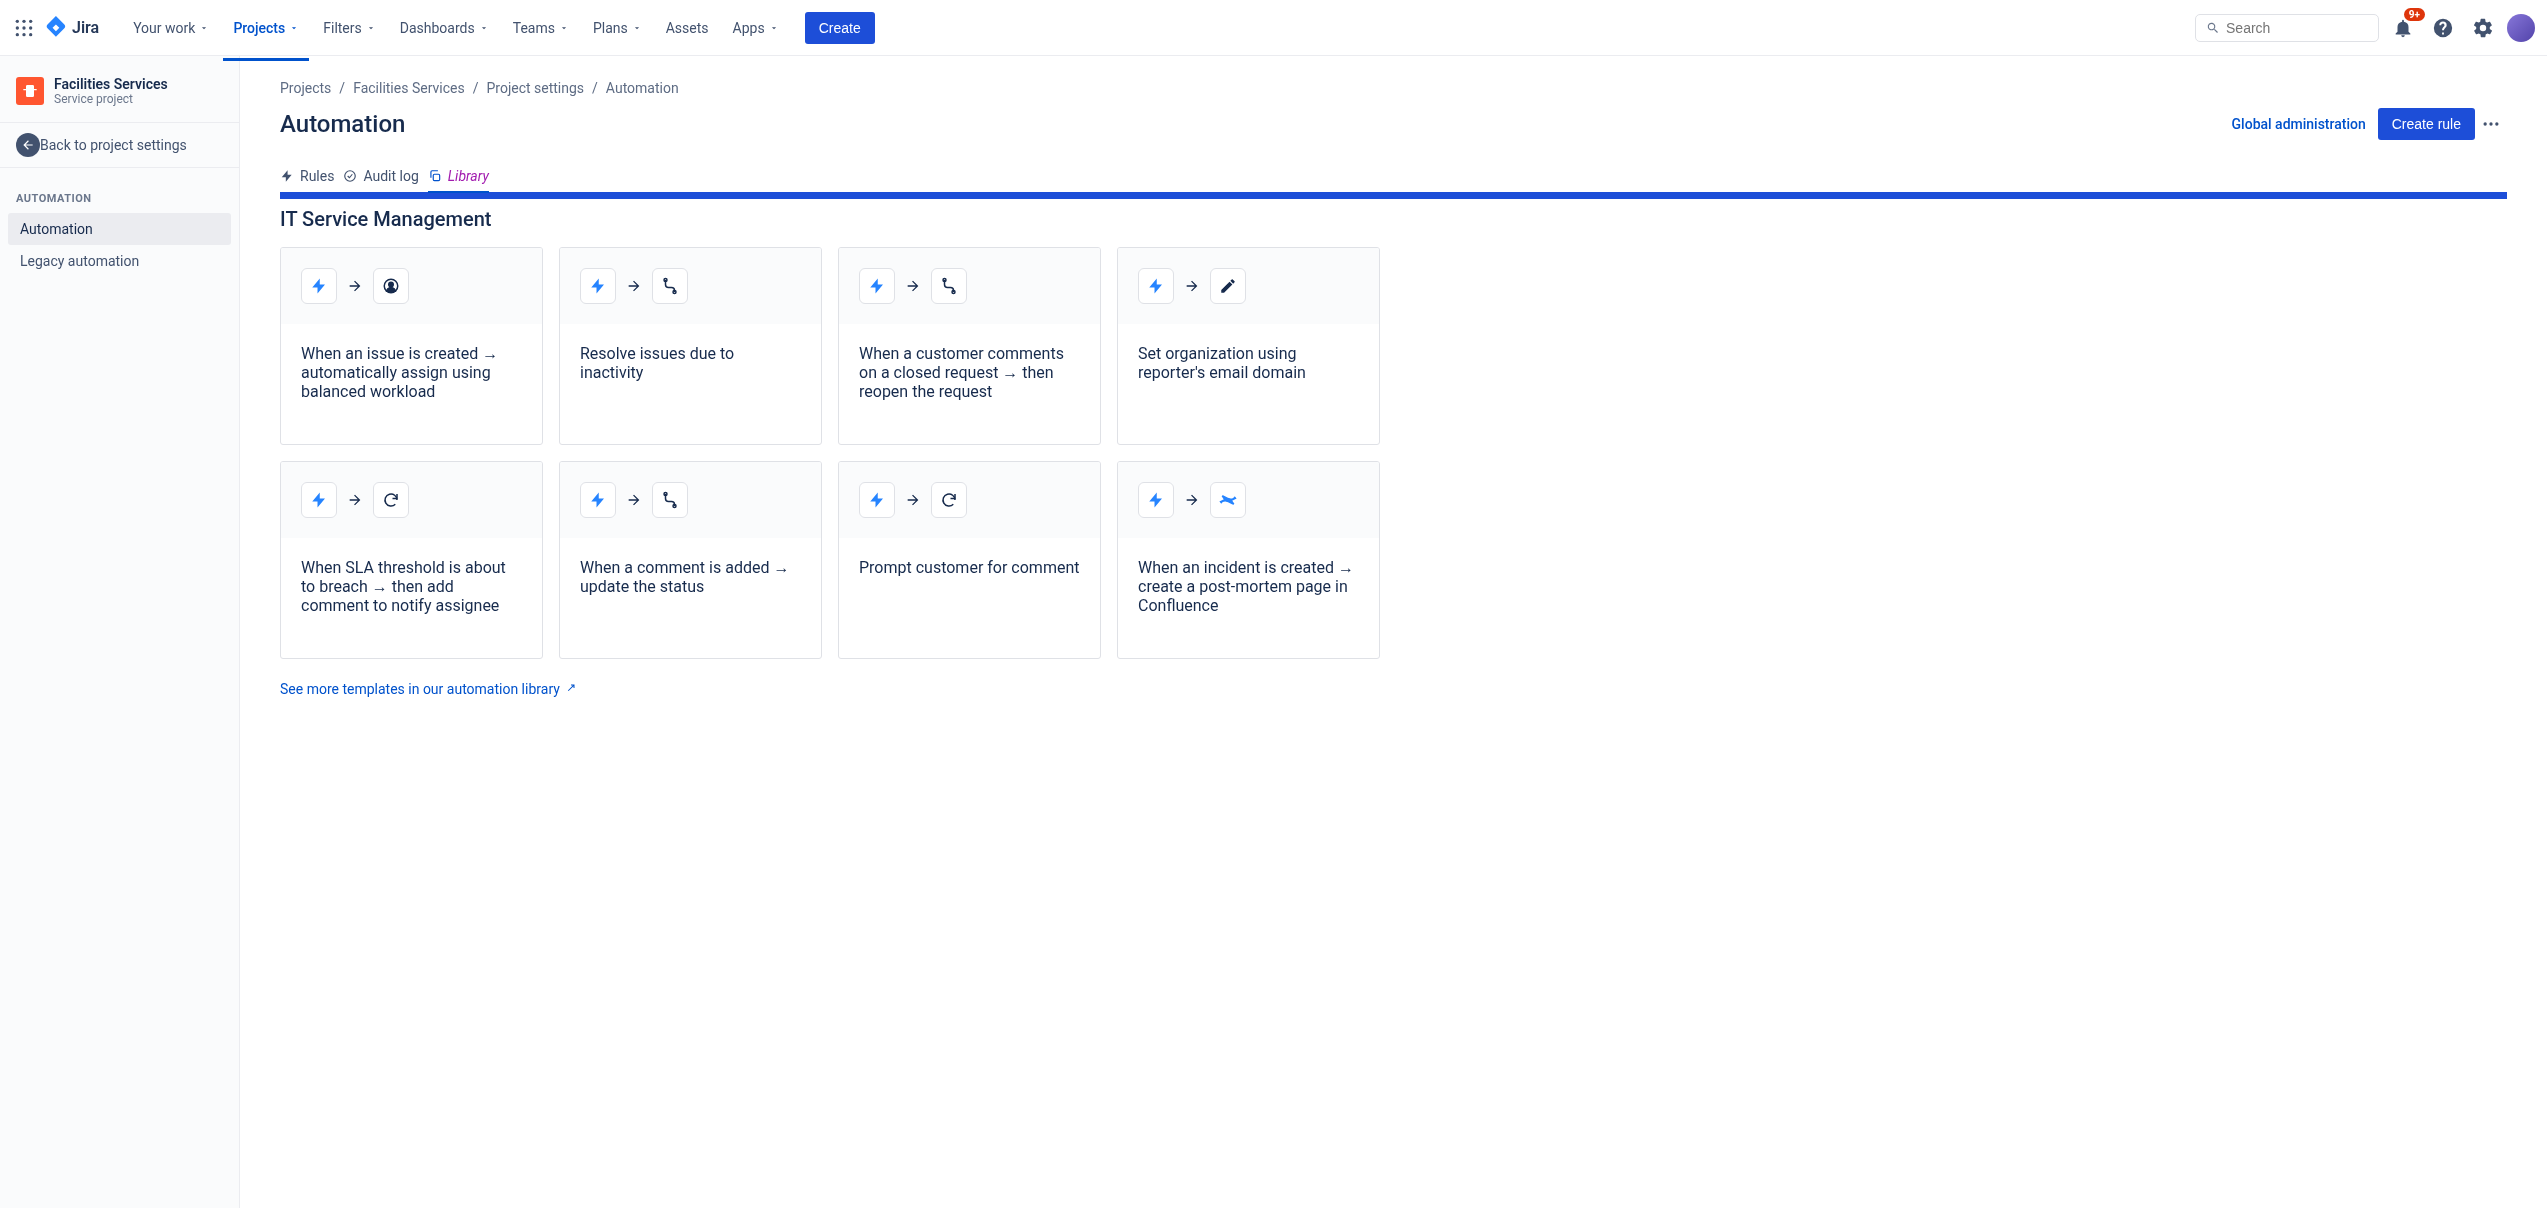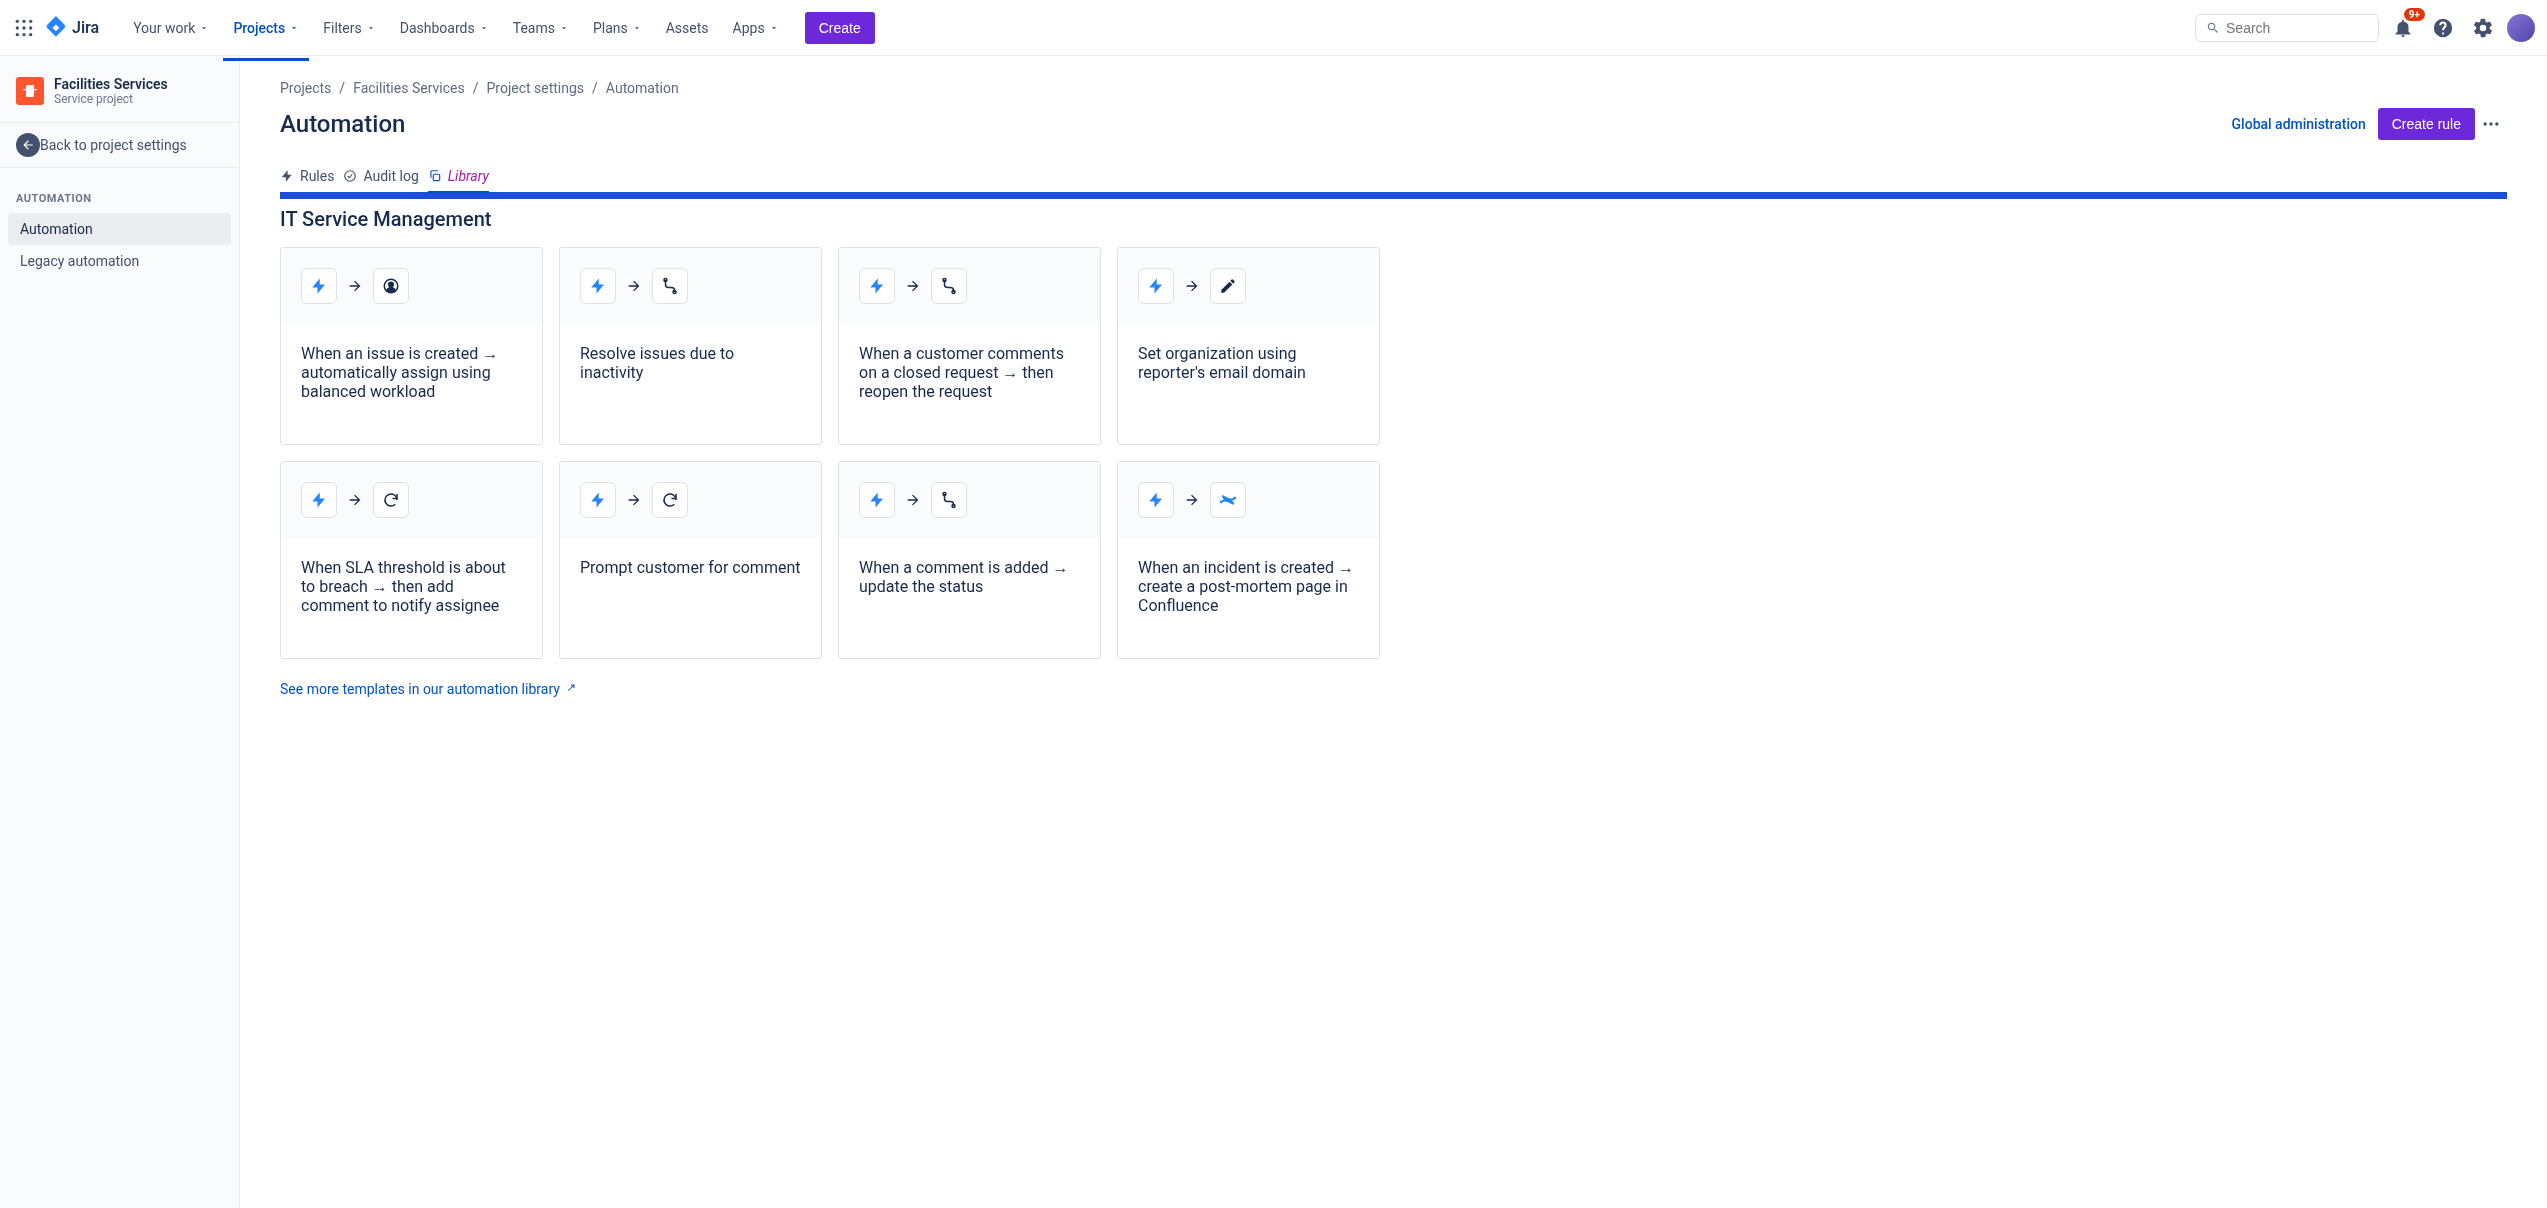--- a/index.html
+++ b/index.html
@@ -7,21 +7,21 @@
 .topnav { display: flex; align-items: center; height: 56px; padding: 0 12px; border-bottom: 1px solid #ebecf0; }
 .app-switcher { width: 24px; height: 24px; display: flex; align-items: center; justify-content: center; margin-right: 8px; cursor: pointer; }
 .logo { display: flex; align-items: center; margin-right: 24px; cursor: pointer; }
 .logo svg { width: 24px; height: 24px; }
 .logo-text { font-weight: 600; font-size: 16px; color: #253858; margin-left: 4px; }
 .nav-items { display: flex; align-items: center; gap: 4px; }
 .nav-item { padding: 8px 10px; font-size: 14px; color: #42526E; cursor: pointer; display: flex; align-items: center; gap: 4px; border-radius: 3px; }
 .nav-item.active { color: #0052CC; font-weight: 500; position: relative; }
 .nav-item.active::after { content: ""; position: absolute; bottom: -17px; left: 0; right: 0; height: 3px; background: #0052CC; }
 .chevron { width: 10px; height: 10px; }
-.btn-primary { background: #6d28d9; color: #fff; border: none; padding: 8px 14px; font-size: 14px; font-weight: 500; border-radius: 3px; cursor: pointer; margin-left: 12px; }
+.btn-primary { background: #1d4ed8; color: #fff; border: none; padding: 8px 14px; font-size: 14px; font-weight: 500; border-radius: 3px; cursor: pointer; margin-left: 12px; }
 .topnav-right { margin-left: auto; display: flex; align-items: center; gap: 8px; }
 .search-box { display: flex; align-items: center; border: 1px solid #dfe1e6; border-radius: 5px; padding: 5px 10px; width: 184px; }
 .search-box input { border: none; outline: none; font-size: 14px; width: 100%; background: transparent; }
 .search-icon { width: 16px; height: 16px; color: #6B778C; margin-right: 6px; }
 .top-icon { width: 32px; height: 32px; display: flex; align-items: center; justify-content: center; cursor: pointer; border-radius: 50%; position: relative; }
 .badge { position: absolute; top: -4px; right: -6px; background: #DE350B; color: #fff; font-size: 10px; font-weight: 700; padding: 1px 5px; border-radius: 8px; }
 .avatar { width: 28px; height: 28px; border-radius: 50%; background: linear-gradient(135deg, #8777D9, #5243AA); }
 .layout { display: flex; height: calc(100vh - 56px); }
 .sidebar { width: 240px; background: #fafbfc; border-right: 1px solid #ebecf0; padding: 20px 8px; }
 .project-header { display: flex; align-items: center; gap: 10px; padding: 0 8px 16px; }
@@ -346,48 +346,48 @@
                 <path d="M13 2L3 14h7v8l10-12h-7V2z"></path>
               </svg>
             </div>
             <div class="arrow-sep">
               <svg width="16" height="16" viewBox="0 0 24 24" fill="#172B4D">
                 <path d="M4 11h12.17l-5.59-5.59L12 4l8 8-8 8-1.41-1.41L16.17 13H4v-2z"></path>
               </svg>
             </div>
             <div class="icon-box">
               <svg width="18" height="18" viewBox="0 0 24 24" fill="none" stroke="#172B4D" stroke-width="2">
-                <path d="M20 12a8 8 0 10-2.3 5.6"></path>
-                <path d="M20 4v6h-6"></path>
-              </svg>
-            </div>
-          </div>
-          <div class="card-body">Prompt customer for comment</div>
-        </div>
-        <div class="card">
-          <div class="card-header">
-            <div class="icon-box">
-              <svg width="18" height="18" viewBox="0 0 24 24" fill="#2684FF">
-                <path d="M13 2L3 14h7v8l10-12h-7V2z"></path>
-              </svg>
-            </div>
-            <div class="arrow-sep">
-              <svg width="16" height="16" viewBox="0 0 24 24" fill="#172B4D">
-                <path d="M4 11h12.17l-5.59-5.59L12 4l8 8-8 8-1.41-1.41L16.17 13H4v-2z"></path>
-              </svg>
-            </div>
-            <div class="icon-box">
-              <svg width="18" height="18" viewBox="0 0 24 24" fill="none" stroke="#172B4D" stroke-width="2">
                 <path d="M6 4v6a4 4 0 004 4h4a4 4 0 014 4v2"></path>
                 <circle cx="6" cy="4" r="2"></circle>
                 <circle cx="18" cy="20" r="2"></circle>
               </svg>
             </div>
           </div>
           <div class="card-body">When a comment is added → update the status</div>
+        </div>
+        <div class="card">
+          <div class="card-header">
+            <div class="icon-box">
+              <svg width="18" height="18" viewBox="0 0 24 24" fill="#2684FF">
+                <path d="M13 2L3 14h7v8l10-12h-7V2z"></path>
+              </svg>
+            </div>
+            <div class="arrow-sep">
+              <svg width="16" height="16" viewBox="0 0 24 24" fill="#172B4D">
+                <path d="M4 11h12.17l-5.59-5.59L12 4l8 8-8 8-1.41-1.41L16.17 13H4v-2z"></path>
+              </svg>
+            </div>
+            <div class="icon-box">
+              <svg width="18" height="18" viewBox="0 0 24 24" fill="none" stroke="#172B4D" stroke-width="2">
+                <path d="M20 12a8 8 0 10-2.3 5.6"></path>
+                <path d="M20 4v6h-6"></path>
+              </svg>
+            </div>
+          </div>
+          <div class="card-body">Prompt customer for comment</div>
         </div>
         <div class="card">
           <div class="card-header">
             <div class="icon-box">
               <svg width="18" height="18" viewBox="0 0 24 24" fill="#2684FF">
                 <path d="M13 2L3 14h7v8l10-12h-7V2z"></path>
               </svg>
             </div>
             <div class="arrow-sep">
               <svg width="16" height="16" viewBox="0 0 24 24" fill="#172B4D">

